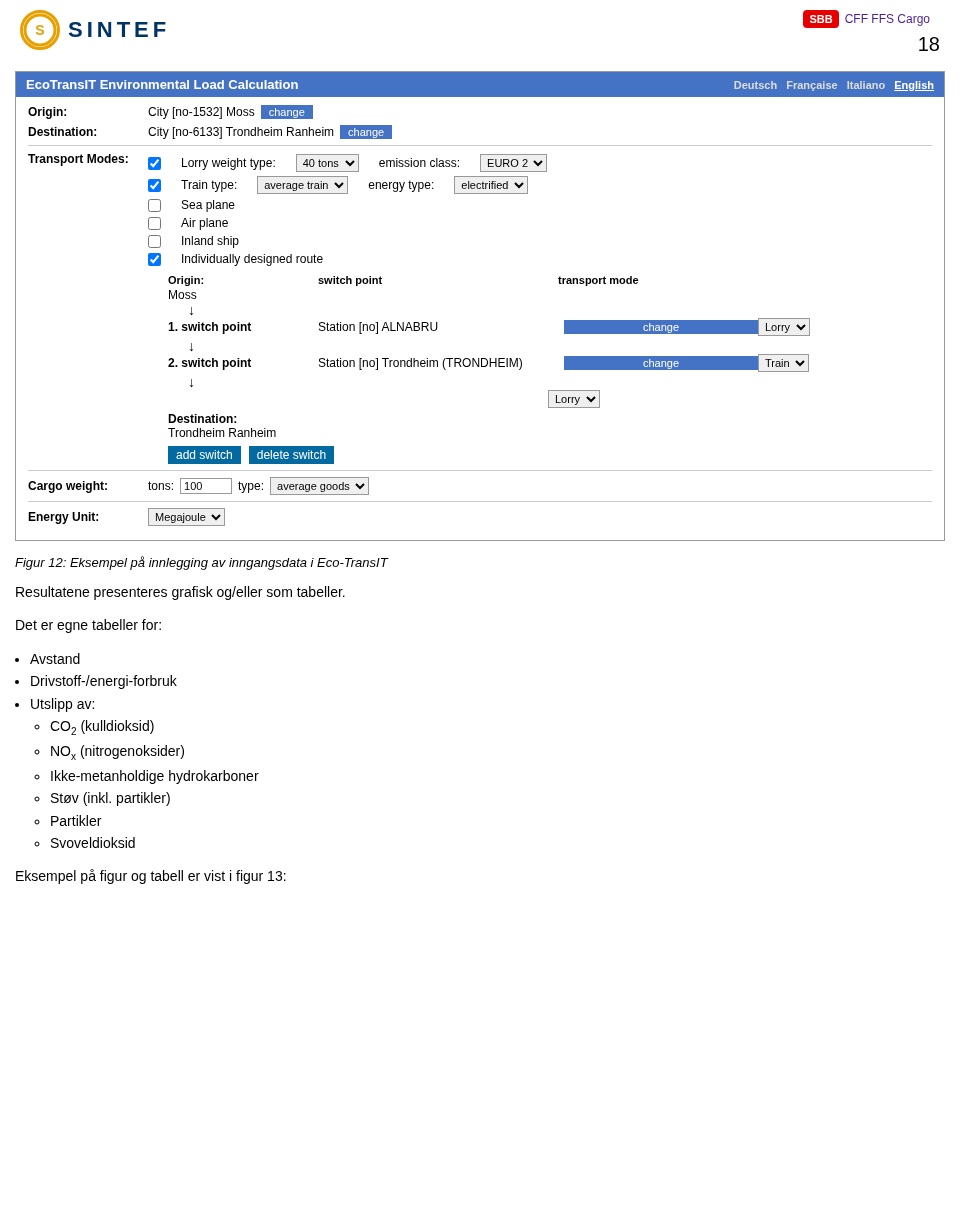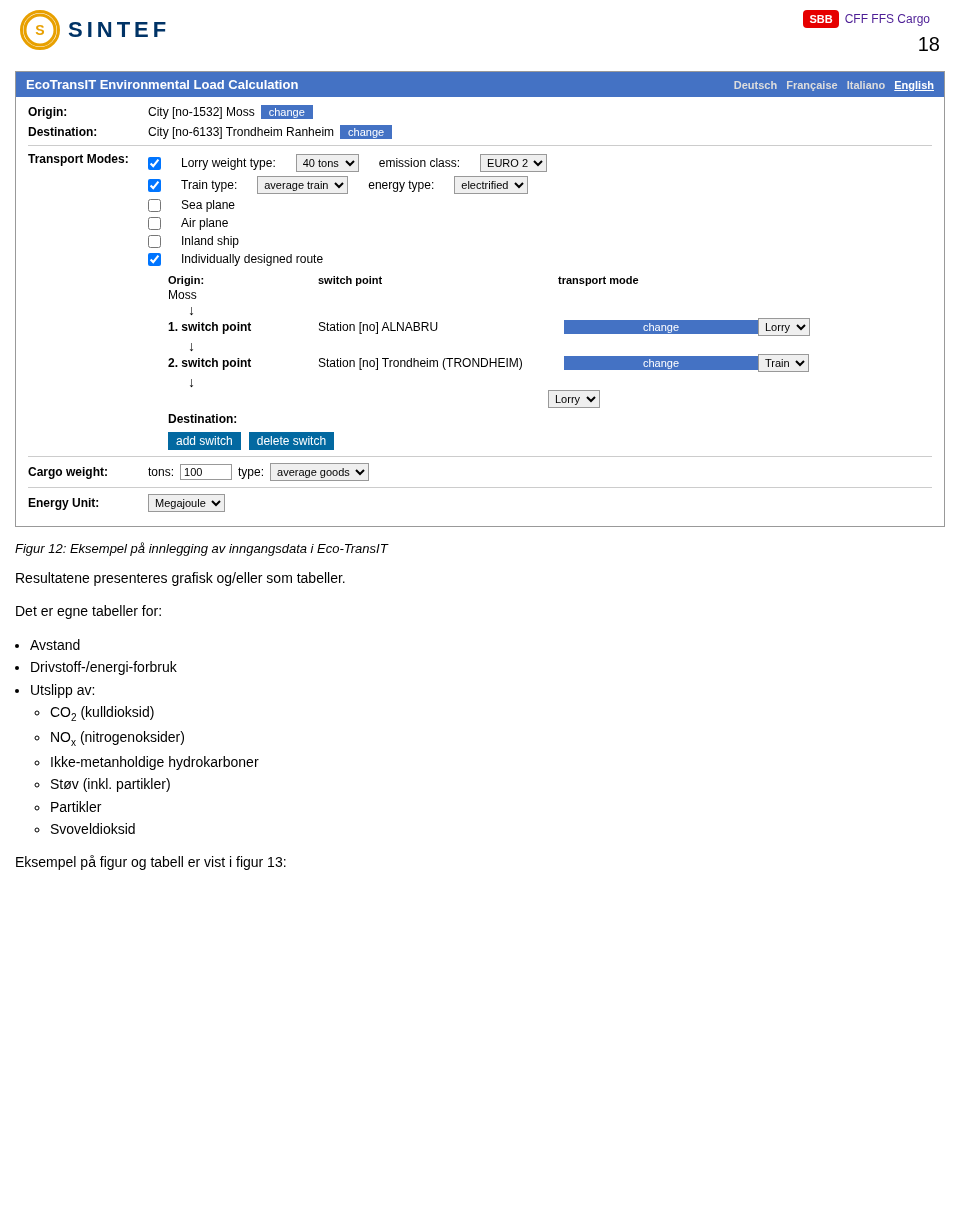--- a/index.html
+++ b/index.html
@@ -432,20 +432,25 @@
           <div class="arrow-down">↓</div>
 
           <div style="margin-left:380px; margin-bottom:4px;">
             <select class="small-select">
               <option>Lorry</option>
             </select>
           </div>
 
           <div class="destination-row">
             <span class="dest-label">Destination:</span>
+            <span></span>
+            <span></span>
+          </div>
+          <div class="route-origin-row">
+            <span>Trondheim Ranheim</span>
             <span></span>
             <span></span>
           </div>
 
           <div style="margin-top:6px; display:flex; gap:4px;">
             <button class="btn-blue">add switch</button>
             <button class="btn-blue">delete switch</button>
           </div>
 
         </div>

